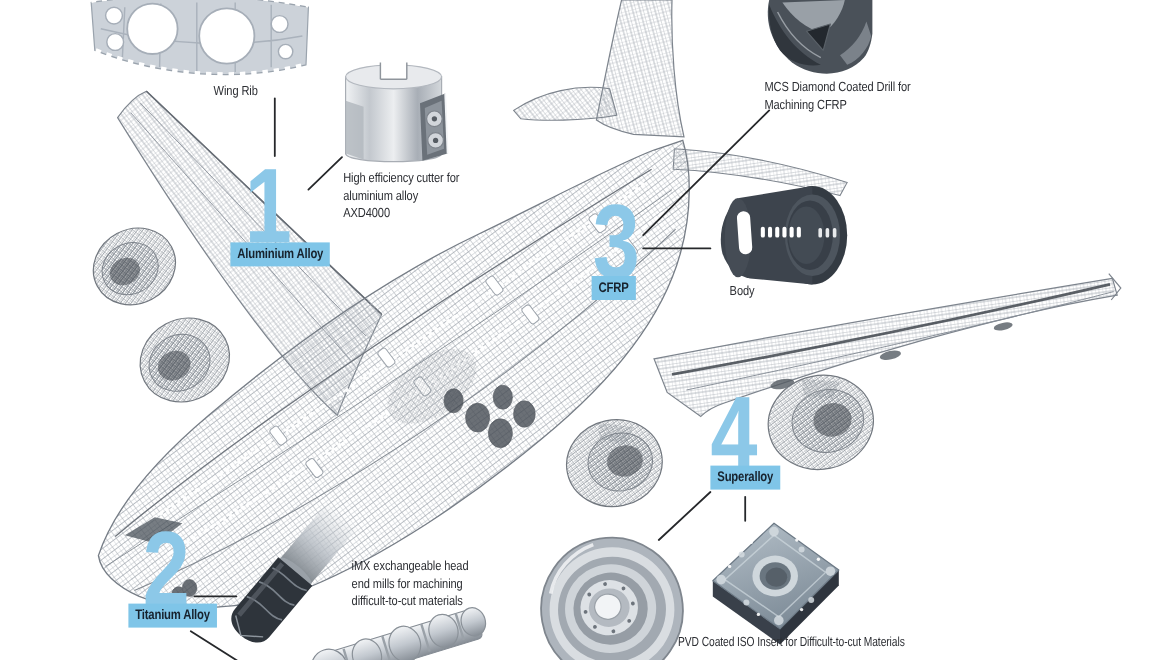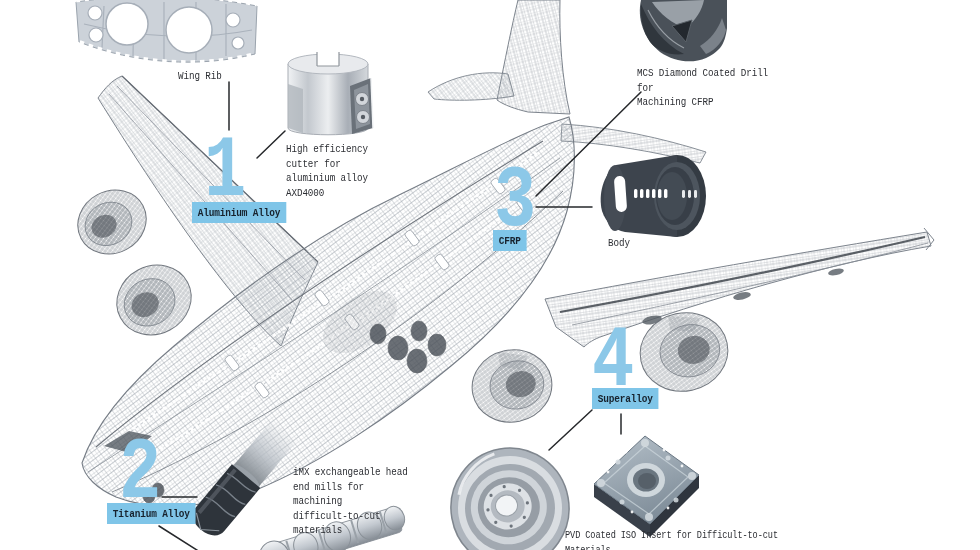--- a/index.html
+++ b/index.html
@@ -1,18 +1,18 @@
 <!DOCTYPE html>
 <html><head>
 <meta charset="utf-8">
 <style>
   html,body{margin:0;padding:0;background:#fff;}
   .canvas{
     position:relative;width:980px;height:550px;background:#ffffff;
-    overflow:hidden;font-family:Liberation Mono, monospace;
+    overflow:hidden;font-family:Liberation Sans, sans-serif;
   }
   .abs{position:absolute;}
   .num{
     position:absolute;font-weight:700;font-size:88px;line-height:1;
     color:#8cc8e8;transform:scaleX(0.8);transform-origin:left top;
   }
   .material-label{
     position:absolute;background:#7fc5e8;color:#17222d;
     font-size:11.5px;font-weight:700;letter-spacing:-0.2px;
     padding:4px 7px;white-space:nowrap;

